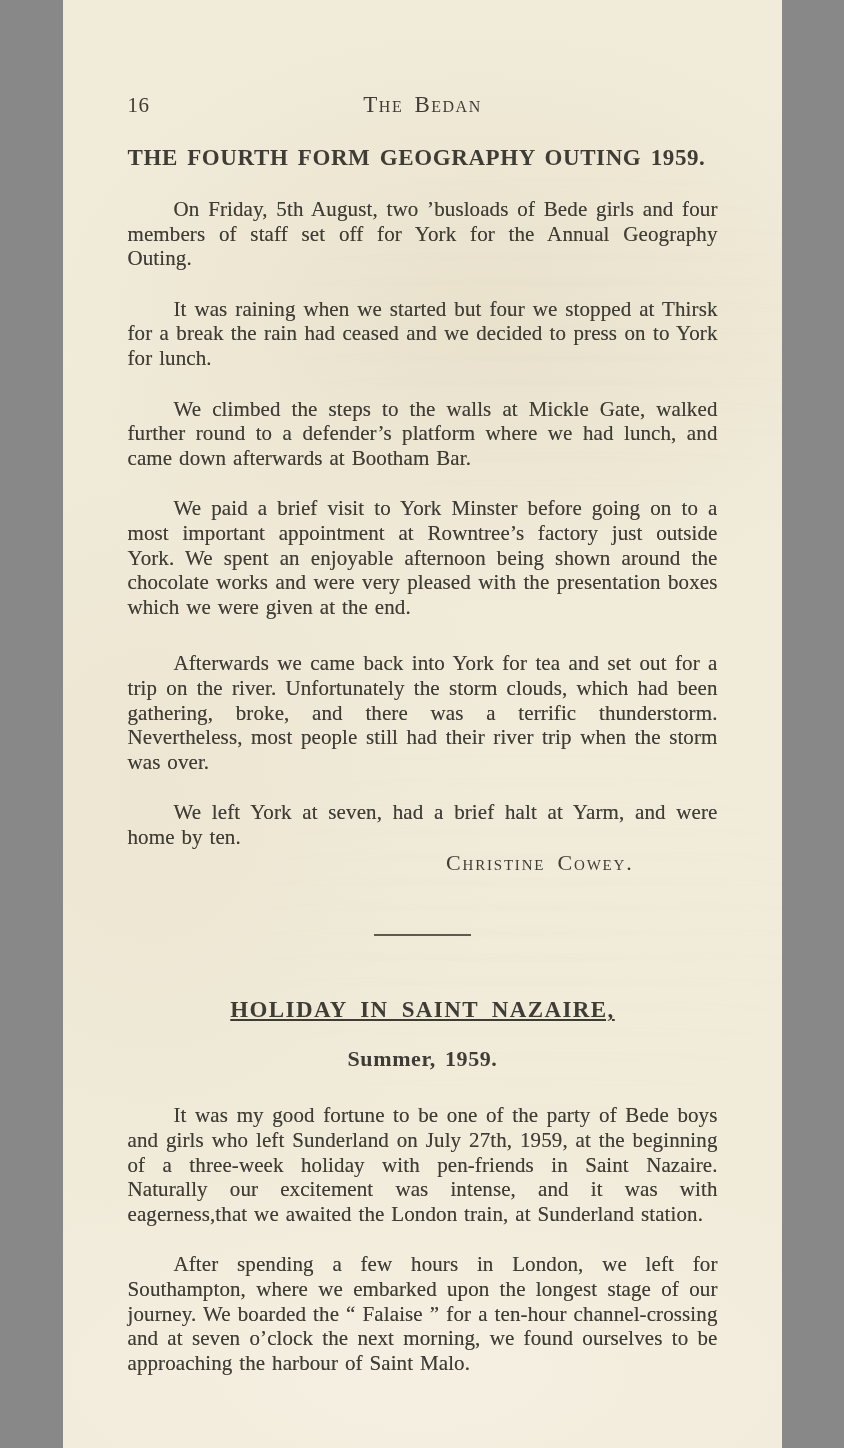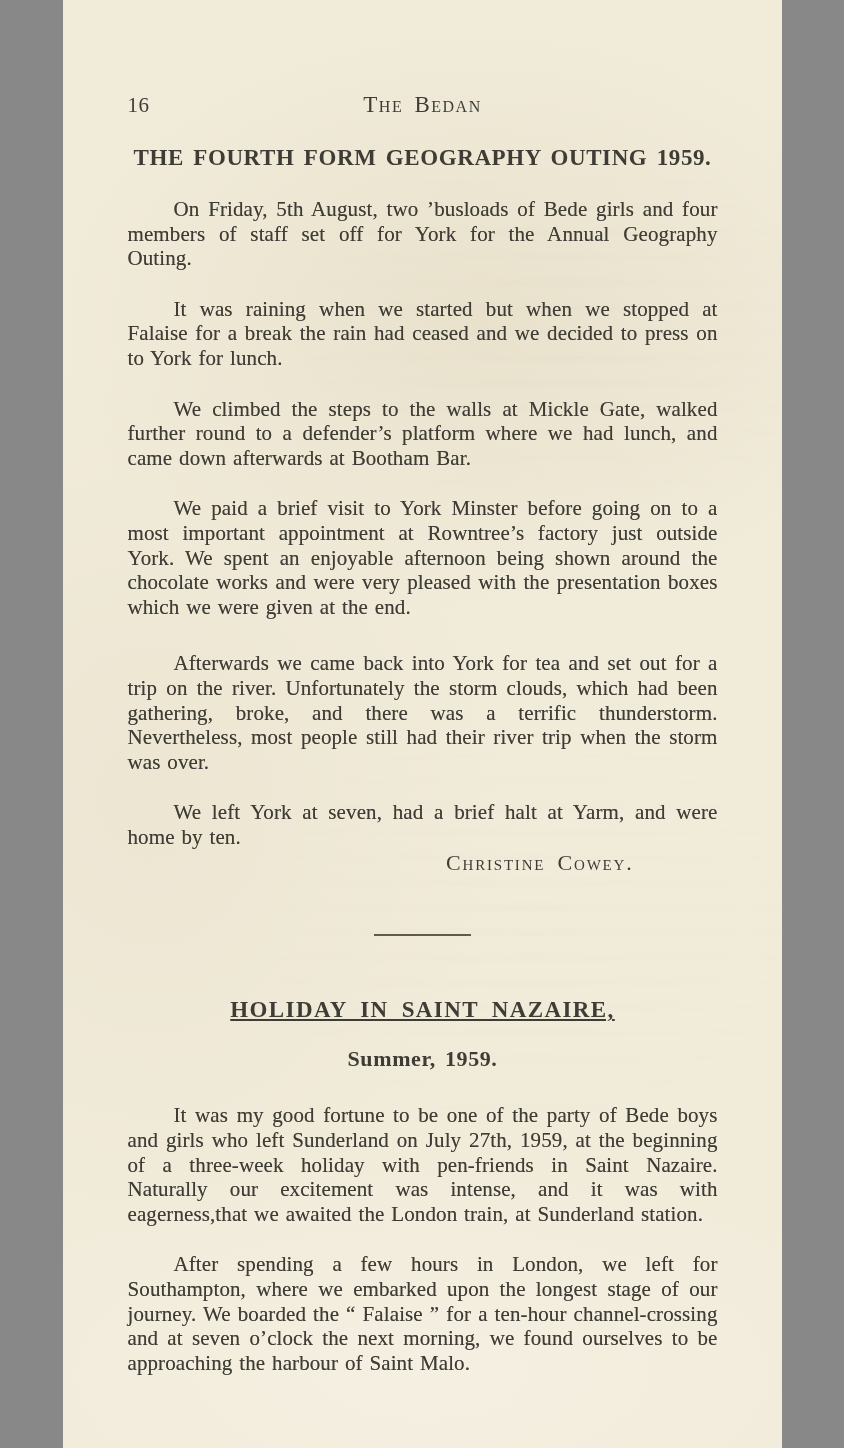--- a/index.html
+++ b/index.html
@@ -52,21 +52,21 @@
   }
   .journal-title {
     justify-self: center;
     font-variant: small-caps;
     font-size: 23px;
     letter-spacing: 1.5px;
     word-spacing: 4px;
   }
   .article-title {
     margin: 27px 0 0 0;
-    text-align: center;
+    text-align: left;
     font-size: 23px;
     font-weight: bold;
     letter-spacing: 0.6px;
     word-spacing: 3px;
     line-height: 26px;
   }
   p.body-para {
     margin: 26px 0 0 0;
     font-size: 21px;
     line-height: 24.6px;
@@ -120,21 +120,21 @@
   <header class="page-header">
     <span class="page-number">16</span>
     <span class="journal-title">The Bedan</span>
     <span></span>
   </header>
 
   <section>
     <h1 class="article-title">THE FOURTH FORM GEOGRAPHY OUTING 1959.</h1>
 
     <p class="body-para">On Friday, 5th August, two ’busloads of Bede girls and four members of staff set off for York for the Annual Geography Outing.</p>
-    <p class="body-para">It was raining when we started but when we stopped at Falaise for a break the rain had ceased and we decided to press on to York for lunch.</p>
+    <p class="body-para">It was raining when we started but four we stopped at Thirsk for a break the rain had ceased and we decided to press on to York for lunch.</p>
     <p class="body-para">We climbed the steps to the walls at Mickle Gate, walked further round to a defender’s platform where we had lunch, and came down afterwards at Bootham Bar.</p>
     <p class="body-para">We paid a brief visit to York Minster before going on to a most important appointment at Rowntree’s factory just outside York. We spent an enjoyable afternoon being shown around the chocolate works and were very pleased with the presentation boxes which we were given at the end.</p>
     <p class="body-para gap-lg">Afterwards we came back into York for tea and set out for a trip on the river.  Unfortunately the storm clouds, which had been gathering, broke, and there was a terrific thunderstorm.  Nevertheless, most people still had their river trip when the storm was over.</p>
     <p class="body-para">We left York at seven, had a brief halt at Yarm, and were home by ten.</p>
 
     <div class="author-signature">Christine Cowey.</div>
   </section>
 
   <hr class="section-divider">
 

